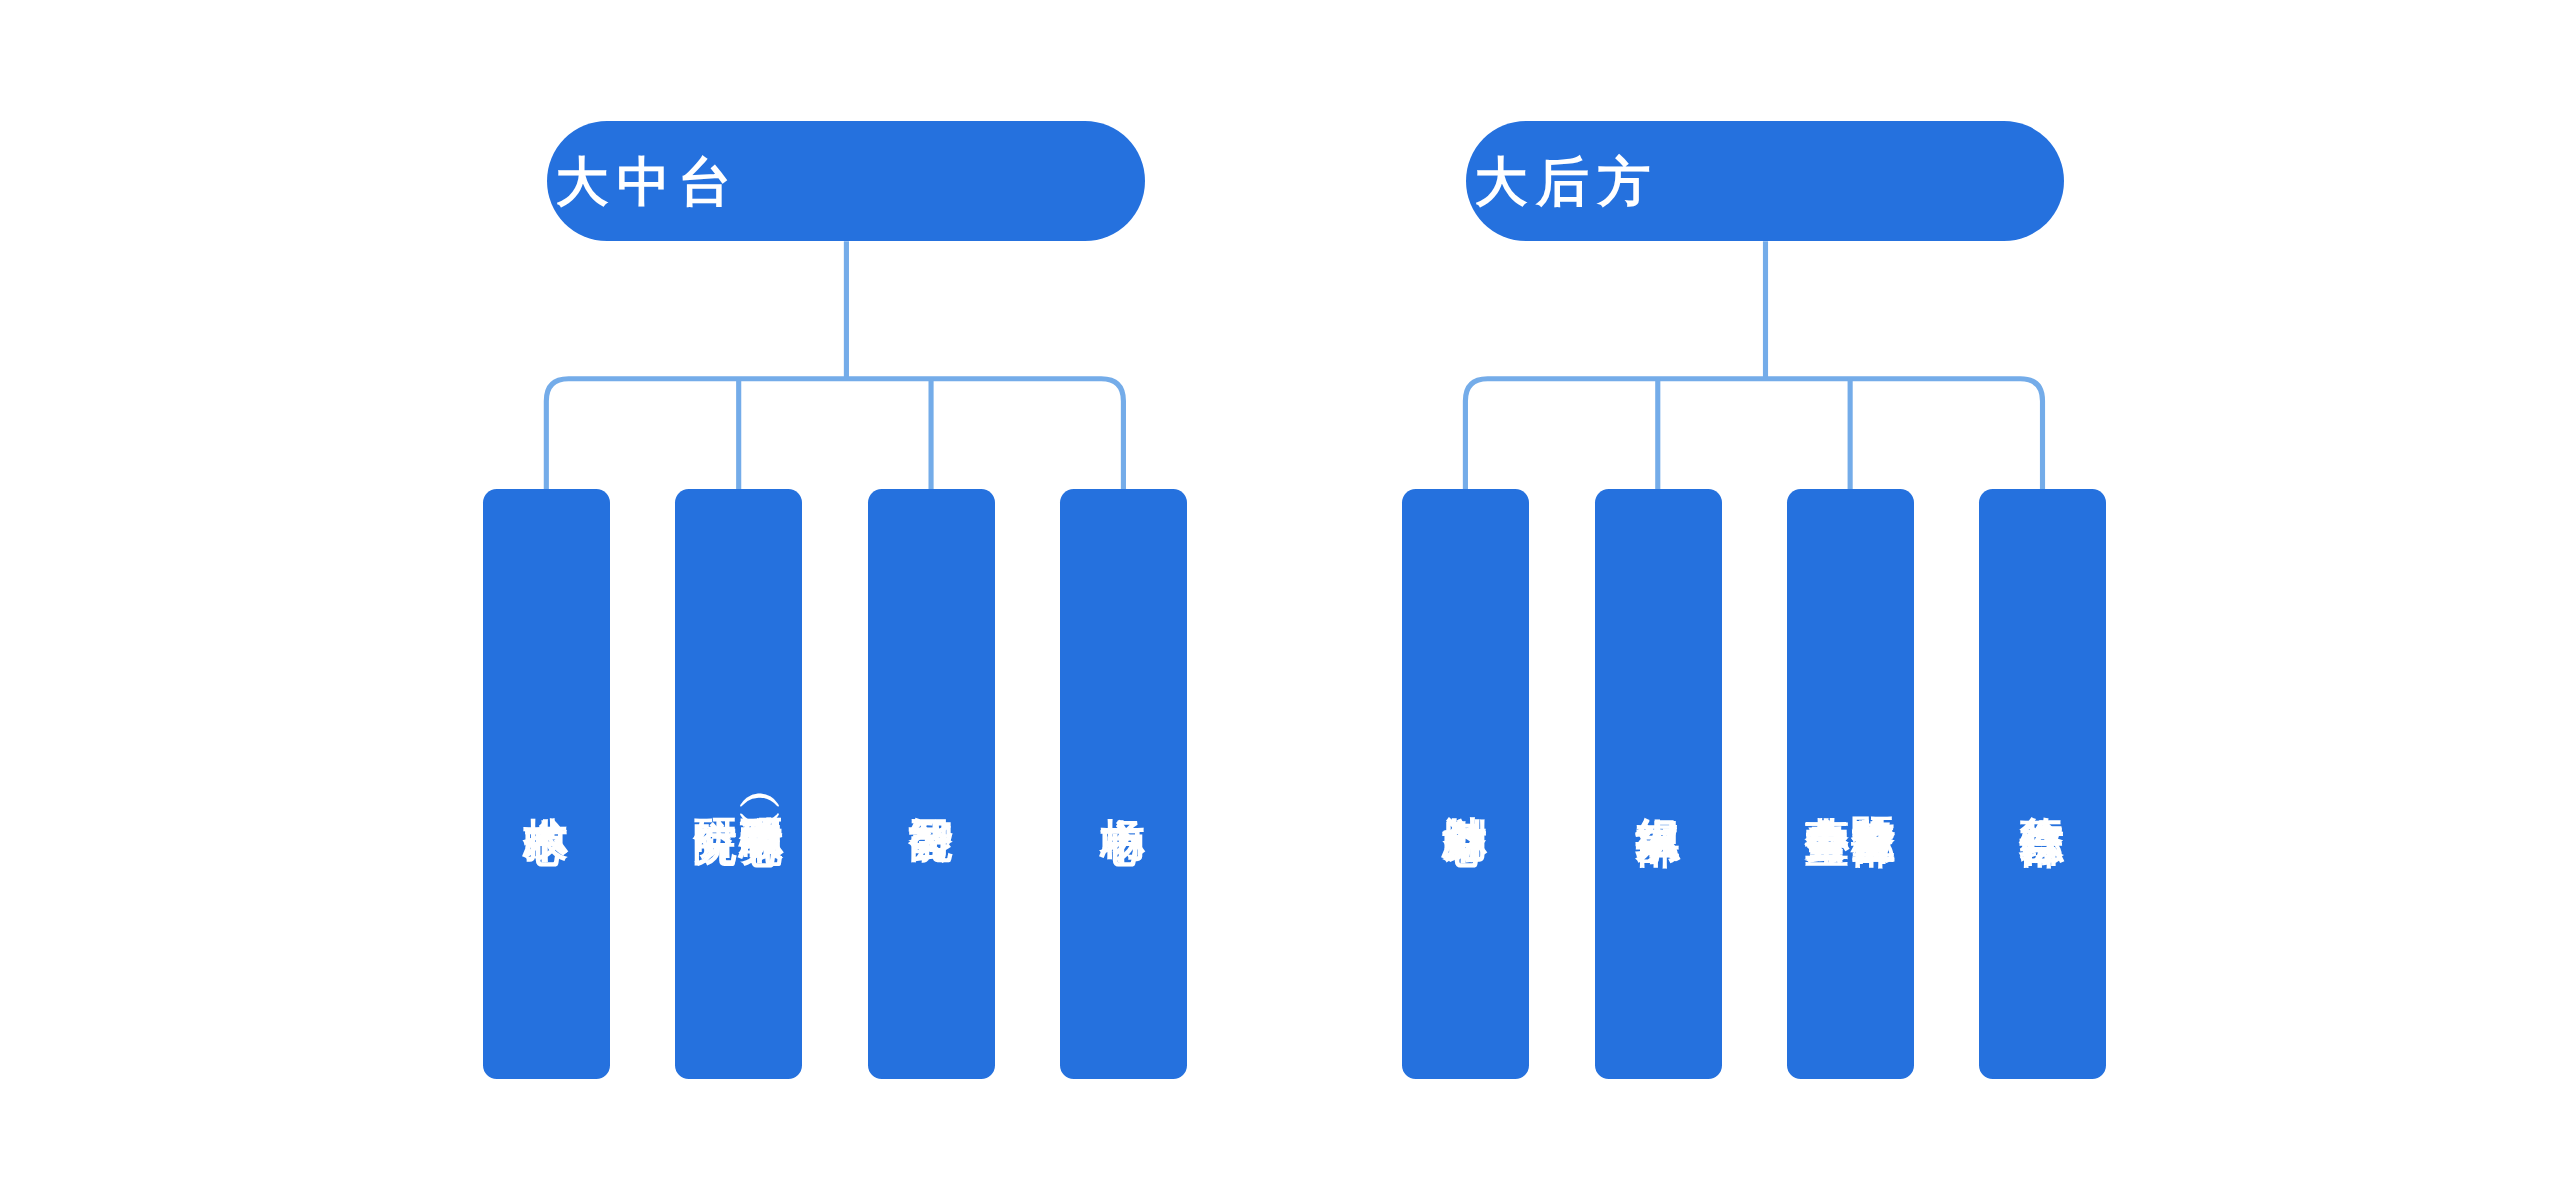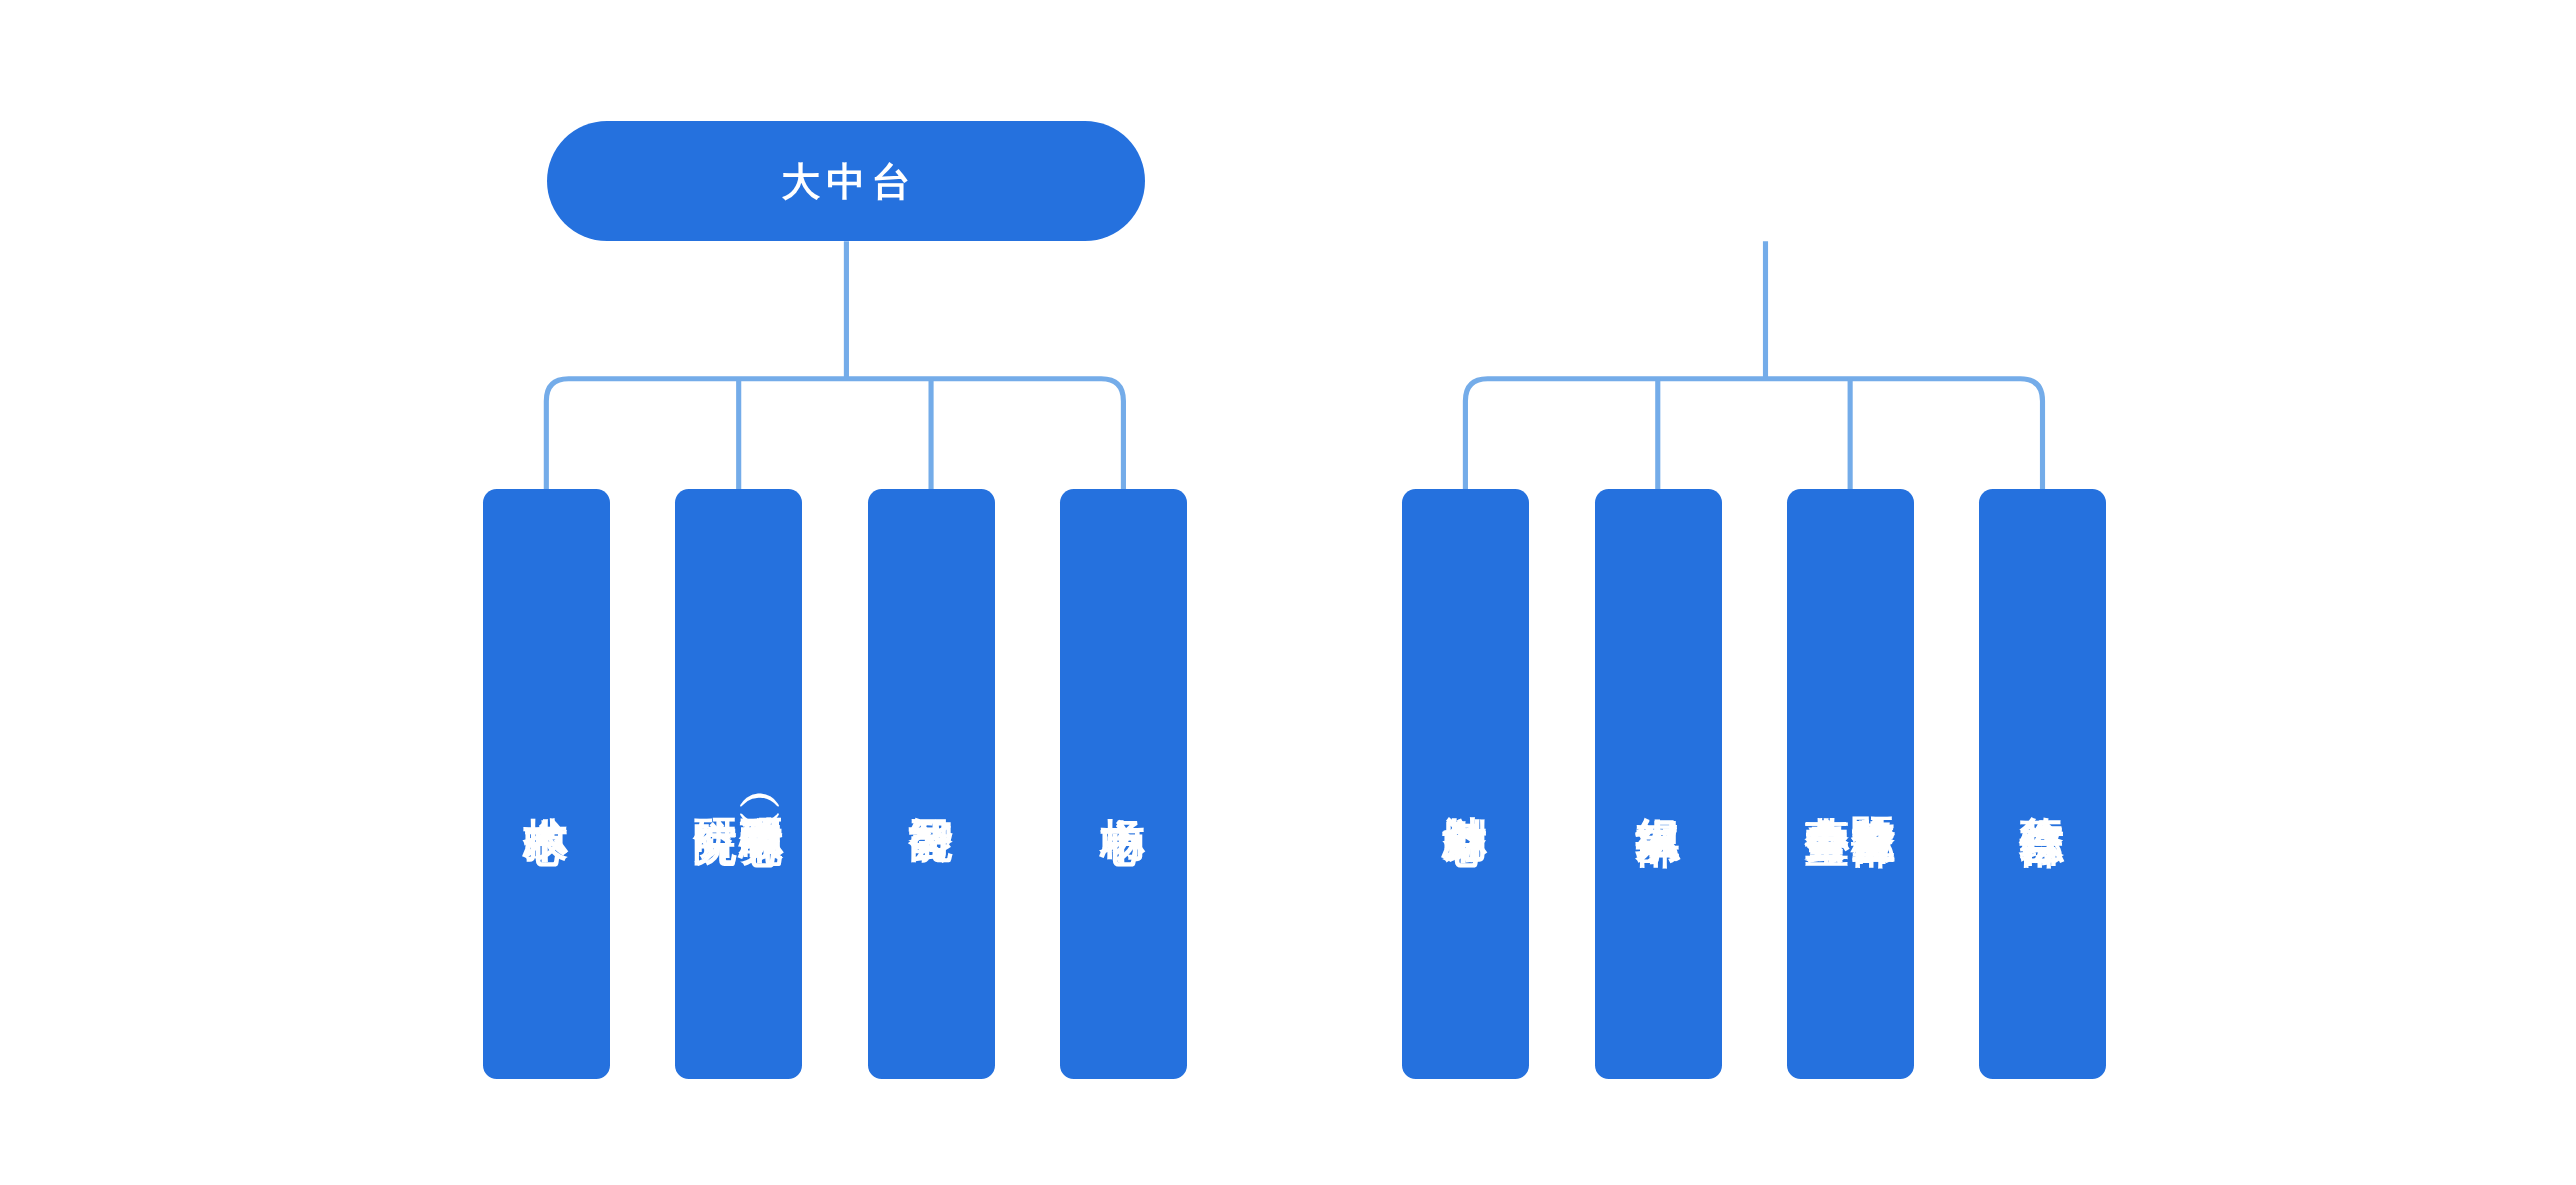--- a/index.html
+++ b/index.html
@@ -23,27 +23,26 @@
     left: 0;
     top: 0;
     width: 2576px;
     height: 1186px;
     pointer-events: none;
   }
   .pill {
     position: absolute;
     display: flex;
     align-items: center;
-    justify-content: center;
     border-radius: 854px;
     box-sizing: border-box;
     color: #ffffff;
     letter-spacing: 0.16em;
     text-indent: 0.16em;
-    font-size: 39px;
+    font-size: 53px;
     font-weight: 700;
     line-height: 1;
   }
   .node {
     position: absolute;
     box-sizing: border-box;
     border-radius: 13.7px;
     display: flex;
     flex-direction: row-reverse;
     align-items: center;
@@ -95,20 +94,23 @@
   </div>
 
   <div class="node" id="n-0-2" style="left: 868px; top: 489px; width: 127px; height: 590px; background: rgb(37, 113, 222); color: rgb(255, 255, 255);">
     <span class="vcol">智能公司</span>
   </div>
 
   <div class="node" id="n-0-3" style="left: 1060px; top: 489px; width: 127px; height: 590px; background: rgb(37, 113, 222); color: rgb(255, 255, 255);">
     <span class="vcol">市场中心</span>
   </div>
 
+  <div class="pill" id="pill-1" style="left: 1466px; top: 121px; width: 598px; height: 120px; background: rgb(37, 113, 222); color: rgb(255, 255, 255);">
+    <span>大后方</span>
+  </div>
 
   <div class="node" id="n-1-0" style="left: 1402px; top: 489px; width: 127px; height: 590px; background: rgb(37, 113, 222); color: rgb(255, 255, 255);">
     <span class="vcol">计划财务中心</span>
   </div>
 
   <div class="node" id="n-1-1" style="left: 1595px; top: 489px; width: 127px; height: 590px; background: rgb(37, 113, 222); color: rgb(255, 255, 255);">
     <span class="vcol">组织人事部</span>
   </div>
 
   <div class="node two-col" id="n-1-2" style="left: 1787px; top: 489px; width: 127px; height: 590px; background: rgb(37, 113, 222); color: rgb(255, 255, 255);">

